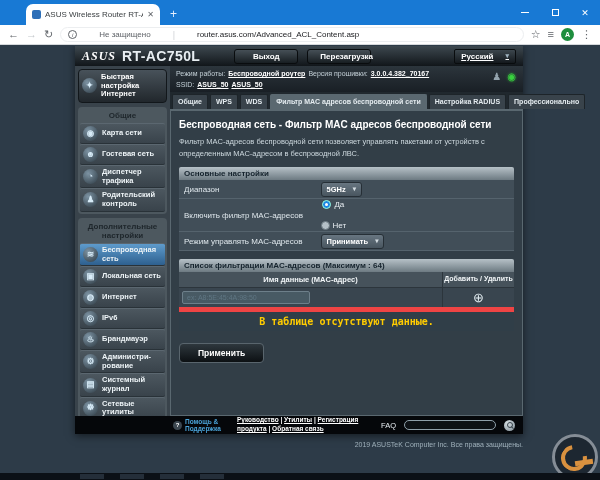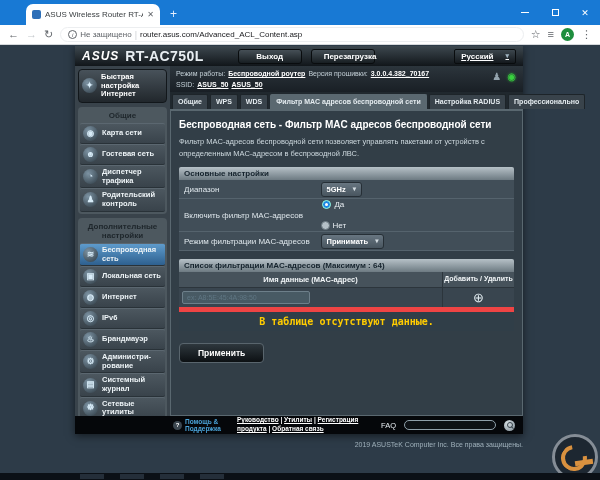--- a/index.html
+++ b/index.html
@@ -16,36 +16,36 @@
   .tab-close { font-size:8px; color:#5f6368; line-height:1; }
   .new-tab { color:#e8f0fe; font-size:12px; margin:0 0 5px 10px; line-height:1; }
   .win-controls { margin-left:auto; display:flex; height:100%; }
   .win-btn { width:30px; height:100%; display:flex; align-items:center; justify-content:center; color:#fff; font-size:9px; }
   .min-glyph { width:8px; height:1px; background:#fff; display:block; }
   .max-glyph { width:7px; height:7px; border:1px solid #fff; display:block; }
 
   .toolbar { height:20px; background:#fff; border-bottom:1px solid #d6d9dc; display:flex; align-items:center; padding:0 8px; gap:7px; }
   .nav-icon { color:#5f6368; font-size:11px; line-height:1; }
   .nav-icon.disabled { color:#c3c7cb; }
-  .urlbar { flex:1; display:flex; align-items:center; gap:3px; padding:0 7px; height:15px; border:1px solid #eceef0; border-radius:8px; }
+  .urlbar { flex:1; display:flex; align-items:center; gap:22px; padding:0 7px; height:15px; border:1px solid #eceef0; border-radius:8px; }
   .info-icon { width:9px; height:9px; border:1px solid #5f6368; border-radius:50%; color:#5f6368;
                font-size:6px; display:flex; align-items:center; justify-content:center; font-style:italic; flex:none; }
   .sec-label { color:#5f6368; font-size:8px; white-space:nowrap; }
   .url-divider { color:#d0d3d6; font-size:9px; }
   .url-text { color:#202124; font-size:8px; white-space:nowrap; overflow:hidden; }
   .avatar { width:13px; height:13px; border-radius:50%; background:#1e8e3e; color:#fff; font-size:7px; font-weight:bold;
             display:flex; align-items:center; justify-content:center; }
 
   
   .page { position:absolute; top:46px; left:0; width:600px; height:434px; background:#2d3b48; overflow:hidden; }
 
   .router { position:absolute; left:75px; top:0; width:448px; height:388px; box-shadow:0 2px 8px rgba(0,0,0,.55); display:flex; flex-direction:column; }
 
   .r-header { height:20px; background:linear-gradient(#3d484f,#11161a); display:flex; align-items:center; padding:0 7px; flex:none; }
-  .logo { color:#fff; font-weight:bold; font-style:italic; font-size:12px; letter-spacing:1px; }
+  .logo { color:#fff; font-weight:bold; font-style:italic; font-size:12px; letter-spacing:1px;font-family:Liberation Serif, serif; }
   .model { color:#e8eef2; font-size:14px; font-weight:bold; letter-spacing:.4px; margin-left:6px; }
   .hdr-btn { background:linear-gradient(#454f56,#181e22); border:1px solid #090c0e; border-radius:3px;
              color:#fff; font-size:8px; font-weight:bold; padding:2px 12px; width:64px; text-align:center; }
   .hdr-btn.b1 { margin-left:34px; } .hdr-btn.b2 { margin-left:9px; }
   .lang { margin-left:auto; background:linear-gradient(#3c464d,#14191d); border:1px solid #090c0e; border-radius:2px;
           color:#fff; font-size:8px; font-weight:bold; padding:2px 6px; display:flex; gap:12px; align-items:center;text-decoration:underline; }
   .lang .arr { color:#9fb2bd; font-size:7px; }
 
   .r-body { display:flex; flex:1; background:#39434b; min-height:0; }
 
@@ -307,21 +307,21 @@
                   <span>Да</span>
                 </span>
                 <span class="radio-opt">
                   <span class="radio"></span>
                   <span>Нет</span>
                 </span>
               </span>
             </div>
 
             <div class="form-row">
-              <span class="form-label">Режим фильтрации MAC-адресов</span>
+              <span class="form-label">Режим управлять MAC-адресов</span>
               <span class="select">
                 <span>Принимать</span>
                 <span class="arr">▾</span>
               </span>
             </div>
 
             <div class="sec-hdr list-hdr">Список фильтрации MAC-адресов (Максимум : 64)</div>
 
             <div class="thead">
               <span class="th1">Имя данные (MAC-адрес)</span>

